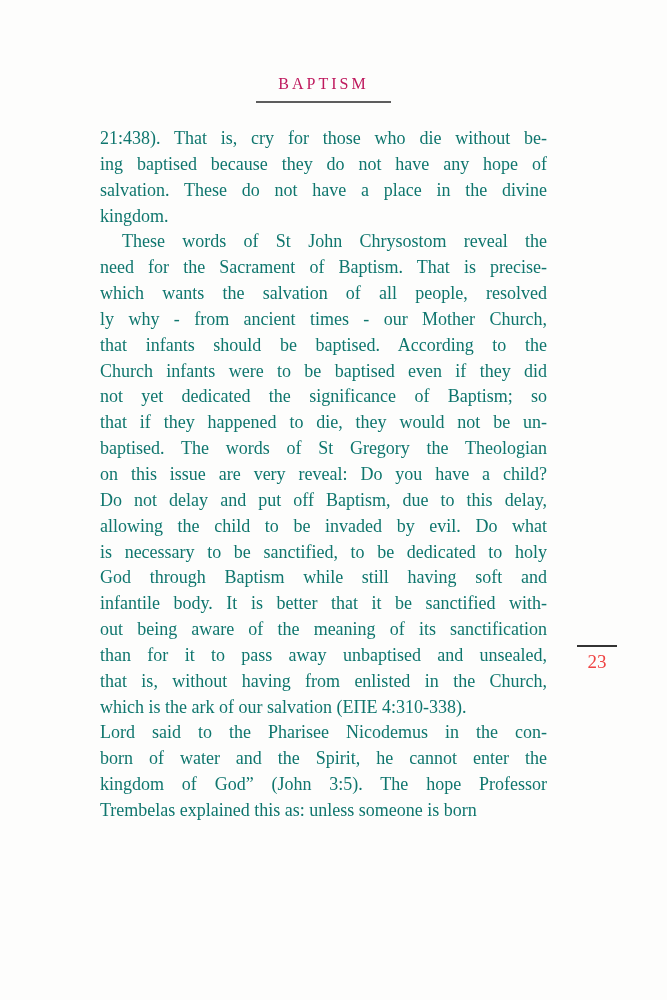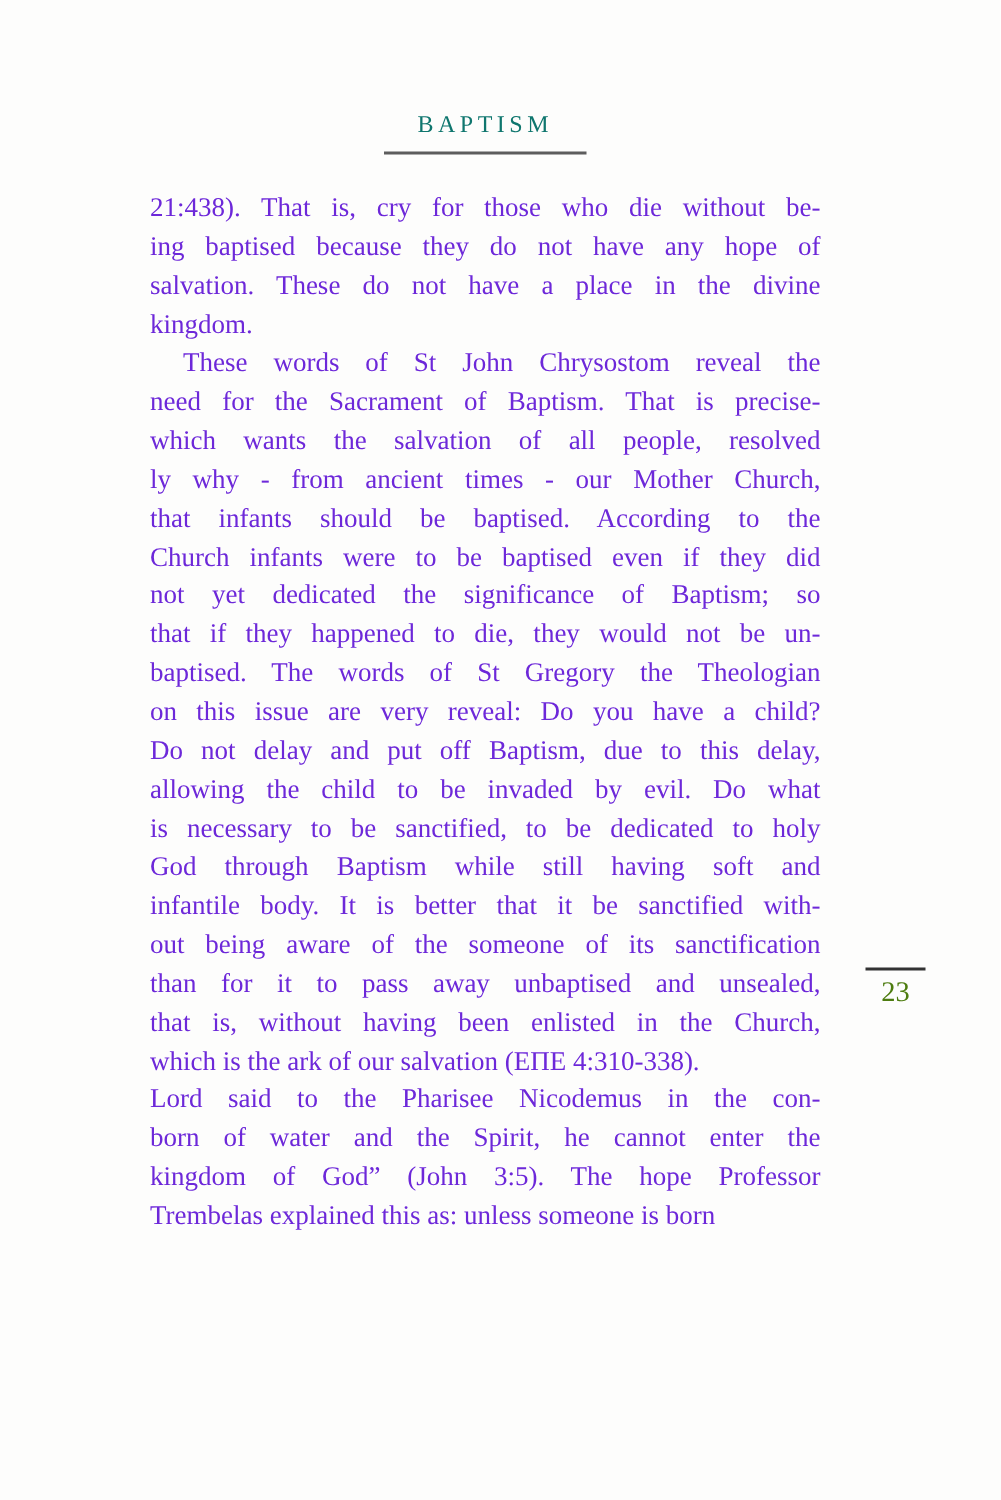--- a/index.html
+++ b/index.html
@@ -27,36 +27,36 @@
     position: absolute;
     top: 74px;
     left: 0;
     width: 100%;
     text-align: center;
   }
   .header-title {
     font-size: 16px;
     letter-spacing: 3px;
     line-height: 20px;
-    color: #0f766e;
+    color: #be185d;
   }
   .header-rule {
     margin: 7px auto 0 auto;
     width: 135px;
     height: 2px;
     background: #5d5d5d;
   }
   .body-text {
     position: absolute;
     top: 126px;
     left: 0;
     width: 100%;
     font-size: 18px;
     line-height: 25.85px;
-    color: #6d28d9;
+    color: #0f766e;
   }
   .line {
     text-align: justify;
     text-align-last: justify;
   }
   .line.last {
     text-align-last: left;
   }
   .line.indent {
     text-indent: 22px;
@@ -71,21 +71,21 @@
   .pn-rule {
     width: 40px;
     height: 2px;
     margin: 0 auto;
     background: #333333;
   }
   .pn {
     margin-top: 4px;
     font-size: 19px;
     line-height: 22px;
-    color: #4d7c0f;
+    color: #ef4444;
   }
 </style>
 </head>
 <body>
 
 <div class="sheet">
   <div class="column">
     <div class="running-head">
       <div class="header-title">BAPTISM</div>
       <div class="header-rule"></div>
@@ -103,23 +103,23 @@
         <div class="line">Church infants were to be baptised even if they did</div>
         <div class="line">not yet dedicated the significance of Baptism; so</div>
         <div class="line">that if they happened to die, they would not be un-</div>
         <div class="line">baptised. The words of St Gregory the Theologian</div>
         <div class="line">on this issue are very reveal: Do you have a child?</div>
         <div class="line">Do not delay and put off Baptism, due to this delay,</div>
         <div class="line">allowing the child to be invaded by evil. Do what</div>
         <div class="line">is necessary to be sanctified, to be dedicated to holy</div>
         <div class="line">God through Baptism while still having soft and</div>
         <div class="line">infantile body. It is better that it be sanctified with-</div>
-        <div class="line">out being aware of the someone of its sanctification</div>
+        <div class="line">out being aware of the meaning of its sanctification</div>
         <div class="line">than for it to pass away unbaptised and unsealed,</div>
-        <div class="line">that is, without having been enlisted in the Church,</div>
+        <div class="line">that is, without having from enlisted in the Church,</div>
         <div class="line last">which is the ark of our salvation (ΕΠΕ 4:310-338).</div>
         <div class="line">Lord said to the Pharisee Nicodemus in the con-</div>
         <div class="line">born of water and the Spirit, he cannot enter the</div>
         <div class="line">kingdom of God” (John 3:5). The hope Professor</div>
         <div class="line last">Trembelas explained this as: unless someone is born</div>
       </div>
   </div>
   <div class="page-number-block">
     <div class="pn-rule"></div>
     <div class="pn">23</div>

